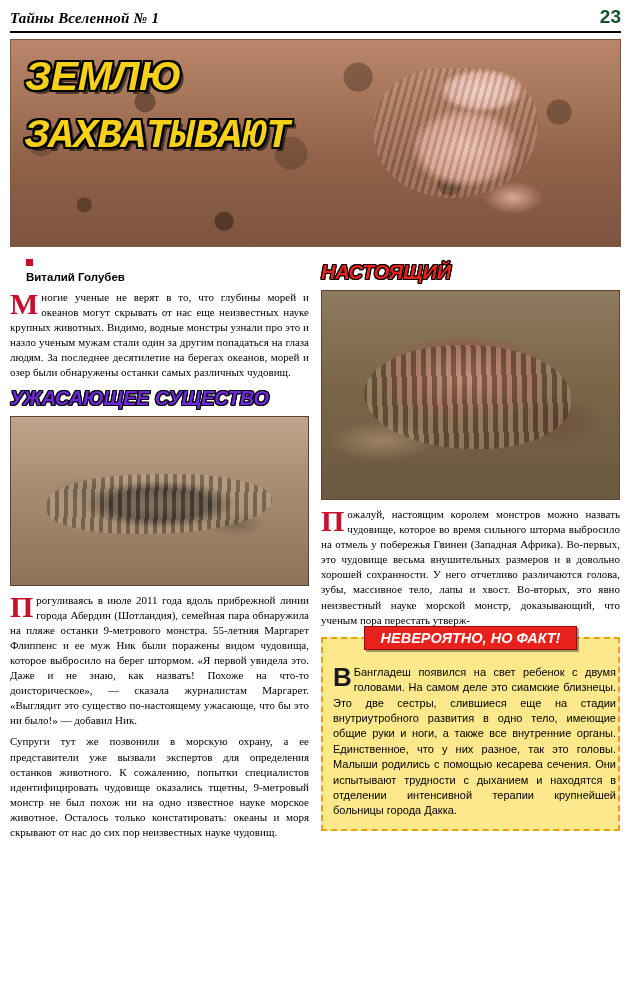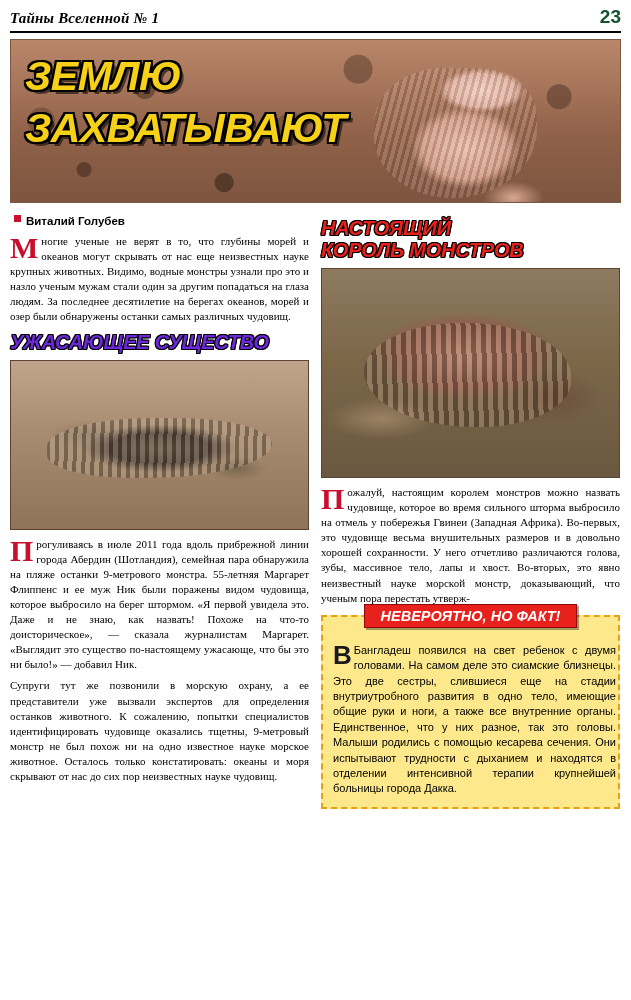--- a/index.html
+++ b/index.html
@@ -29,21 +29,21 @@
     font-weight:bold;font-style:italic;
     font-size:15px;letter-spacing:.2px;
   }
   .masthead .pagenum{
     font-family:"Liberation Sans", sans-serif;
     font-weight:bold;font-size:19px;color:#14532d;
   }
   
   .hero{
     position:relative;
-    height:164px;
+    height:208px;
     background:linear-gradient(180deg,#b9866a 0%,#a9775c 25%,#8f6148 60%,#7d5540 100%);
     overflow:hidden;
     border:1px solid #7a5842;
     box-sizing:border-box;
   }
   .hero .sand{
     position:absolute;inset:0;
     background:
       radial-gradient(circle at 12% 80%, rgba(60,38,24,.55) 0 7px, transparent 8px),
       radial-gradient(circle at 22% 30%, rgba(50,32,20,.45) 0 10px, transparent 11px),
@@ -78,42 +78,42 @@
   .hl1,.hl2{
     display:block;
     font-size:41px;
     color:#f7d117;
     letter-spacing:-.5px;
     text-shadow:
       -2px 0 #000, 2px 0 #000, 0 -2px #000, 0 2px #000,
       -2px -2px #000, 2px -2px #000, -2px 2px #000, 2px 2px #000,
       4px 4px 0 rgba(0,0,0,.55);
   }
-  .hl2{margin-top:10px;}
+  .hl2{margin-top:18px;font-family:Liberation Mono, monospace;}
   .hl3{
     display:inline-block;margin-top:5px;
     font-size:41px;color:#e8211d;
     letter-spacing:-.5px;
     text-shadow:
       -2px 0 #fff, 2px 0 #fff, 0 -2px #fff, 0 2px #fff,
       -2px -2px #fff, 2px -2px #fff, -2px 2px #fff, 2px 2px #fff,
       4px 4px 0 rgba(0,0,0,.5);
   }
   
   .cols{
     display:flex;gap:12px;
     margin-top:8px;
     height:718px;
   }
   .col{width:299px;position:relative;}
   .byline{
     font-family:"Liberation Sans", sans-serif;
     font-weight:bold;font-size:11.5px;
-    margin:4px 0 7px 4px;
-    display:flex;align-items:flex-start;gap:5px;
+    margin:4px 0 7px 16px;
+    display:flex;align-items:flex-start;gap:5px;flex-direction:column;
   }
   .byline .sq{
     width:7px;height:7px;background:#c8102e;display:inline-block;
   }
   p.body{
     font-size:11px;line-height:15.1px;
     text-align:justify;
     margin:0 0 6px 0;
     font-family:"Liberation Serif", serif;
   }
@@ -234,21 +234,20 @@
 
       <div class="photo left"></div>
 
       <p class="body first">Прогуливаясь в июле 2011 года вдоль прибрежной линии города Абердин (Шотландия), семейная пара обнаружила на пляже останки 9-метрового монстра. 55-летняя Маргарет Флиппенс и ее муж Ник были поражены видом чудовища, которое выбросило на берег штормом. «Я первой увидела это. Даже и не знаю, как назвать! Похоже на что-то доисторическое», — сказала журналистам Маргарет. «Выглядит это существо по-настоящему ужасающе, что бы это ни было!» — добавил Ник.</p>
       <p class="body">Супруги тут же позвонили в морскую охрану, а ее представители уже вызвали экспертов для определения останков животного. К сожалению, попытки специалистов идентифицировать чудовище оказались тщетны, 9-метровый монстр не был похож ни на одно известное науке морское животное. Осталось только констатировать: океаны и моря скрывают от нас до сих пор неизвестных науке чудовищ.</p>
     </div>
 
     <div class="col">
       <div class="sechead red">
         <span>НАСТОЯЩИЙ</span><br>
-        <span>КОРОЛЬ МОНСТРОВ</span>
       </div>
 
       <div class="photo right"></div>
 
       <p class="body first">Пожалуй, настоящим королем монстров можно назвать чудовище, которое во время сильного шторма выбросило на отмель у побережья Гвинеи (Западная Африка). Во-первых, это чудовище весьма внушительных размеров и в довольно хорошей сохранности. У него отчетливо различаются голова, зубы, массивное тело, лапы и хвост. Во-вторых, это явно неизвестный науке морской монстр, доказывающий, что ученым пора перестать утверж-</p>
 
       <div class="factbox">
         <div class="ribbon">НЕВЕРОЯТНО, НО ФАКТ!</div>
         <p>В Бангладеш появился на свет ребенок с двумя головами. На самом деле это сиамские близнецы. Это две сестры, слившиеся еще на стадии внутриутробного развития в одно тело, имеющие общие руки и ноги, а также все внутренние органы. Единственное, что у них разное, так это головы. Малыши родились с помощью кесарева сечения. Они испытывают трудности с дыханием и находятся в отделении интенсивной терапии крупнейшей больницы города Дакка.</p>
       </div>

